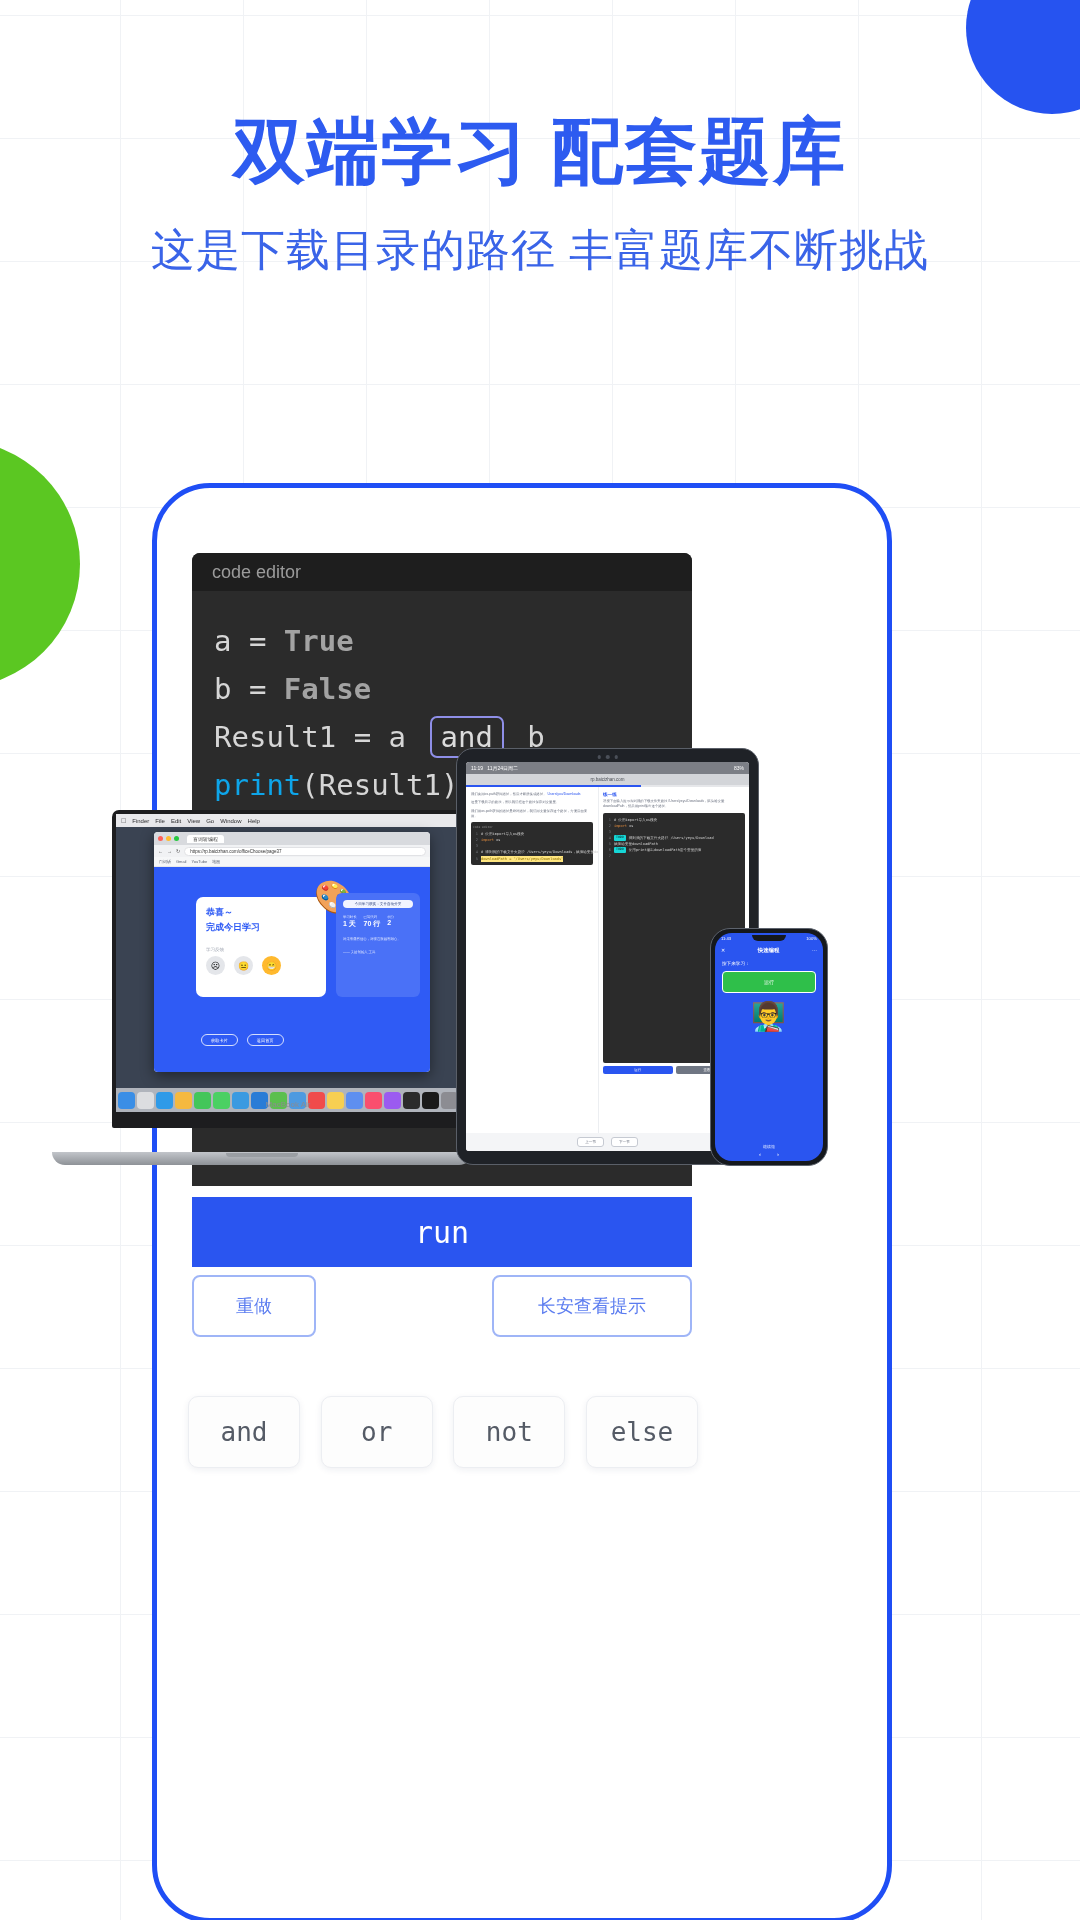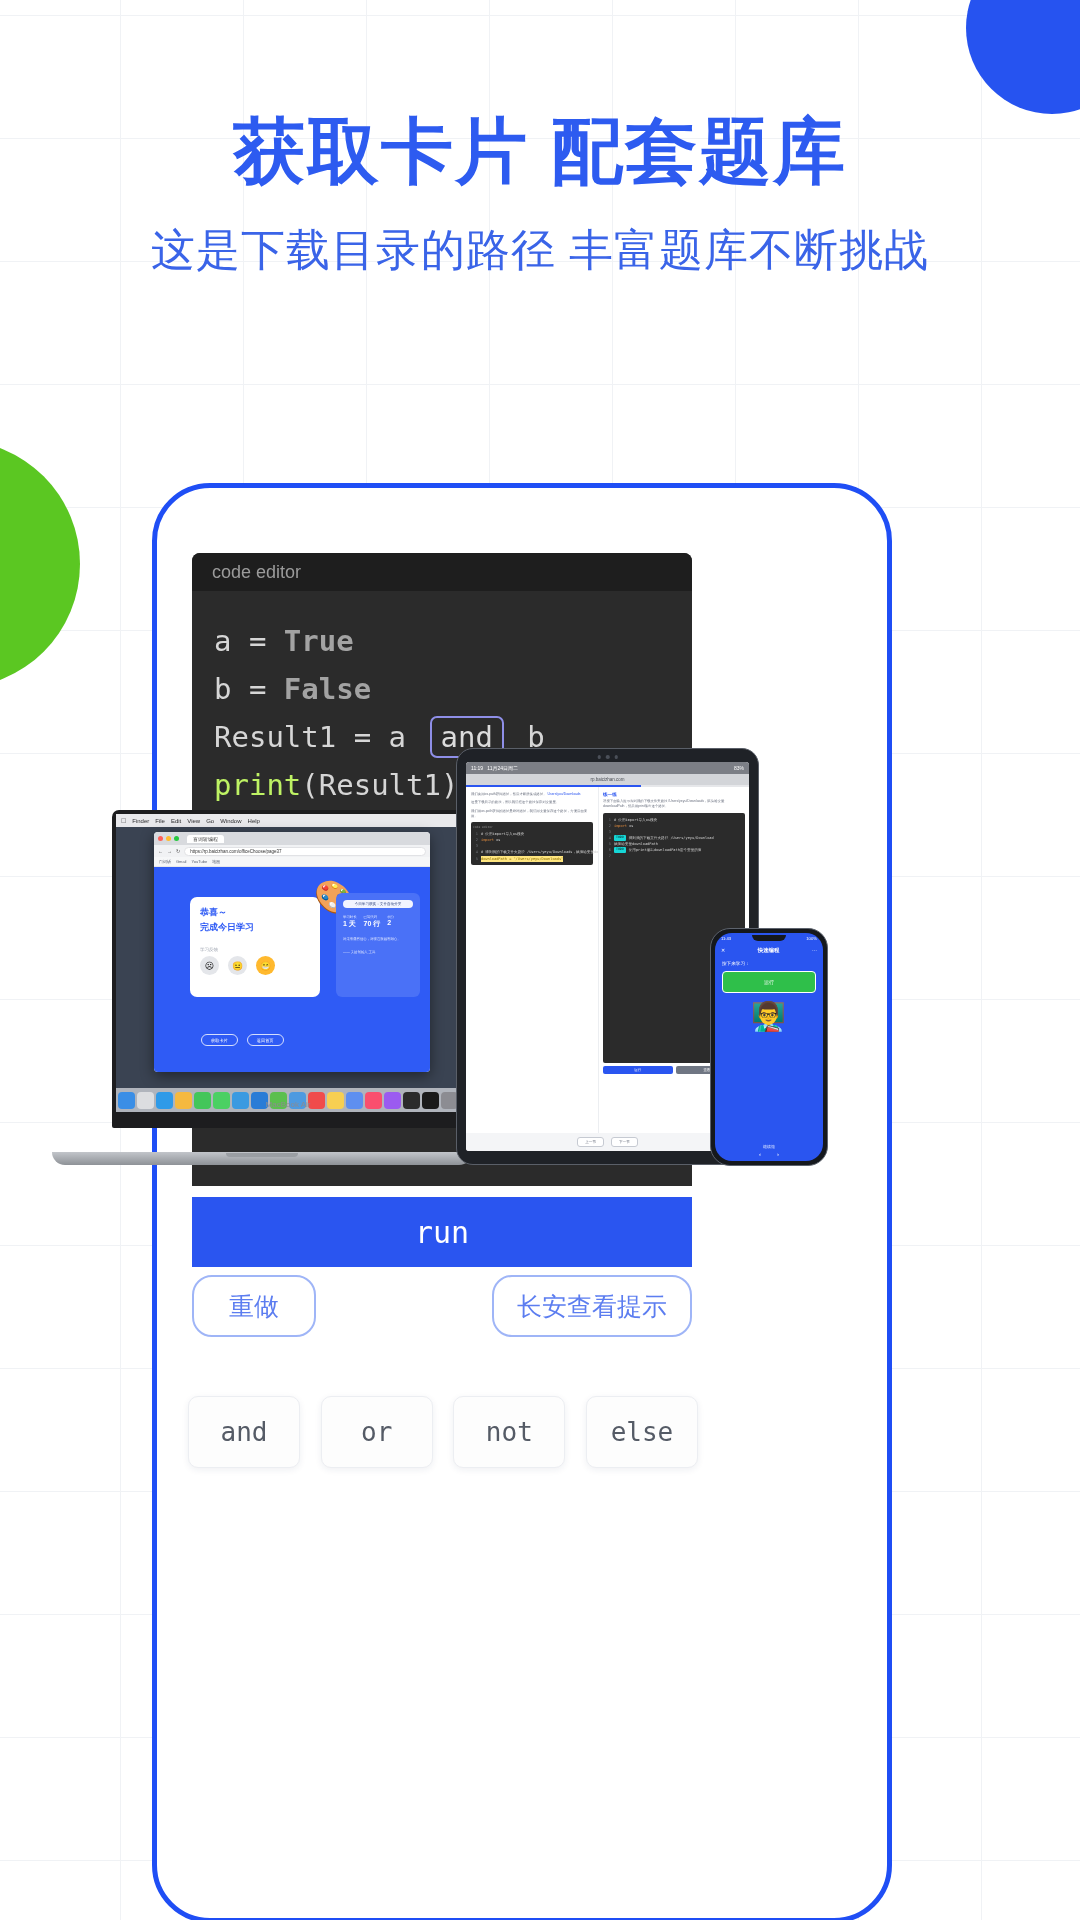--- a/index.html
+++ b/index.html
@@ -79,21 +79,21 @@
   }
   .editor-body {
     padding: 26px 22px 0 22px;
     font-family: "DejaVu Sans Mono", monospace;
     font-size: 29px;
     line-height: 48px;
     color: #d6d6d6;
   }
   .code-line { white-space: pre; height: 48px; display: flex; align-items: center; }
   .tok-kw { color: #a3a3a3; font-weight: bold; }
-  .tok-fn { color: #bef264; }
+  .tok-fn { color: #0ea5e9; }
   .tok-plain { color: #d6d6d6; }
   .slot {
     display: inline-flex; align-items: center; justify-content: center;
     border: 2px solid #8f8fe8; border-radius: 7px;
     padding: 1px 9px; margin: 0 6px;
     color: #dcdcdc; line-height: 1.25;
   }
 
   
   .run-btn {
@@ -105,22 +105,22 @@
     display: flex; align-items: center; justify-content: center;
   }
 
   
   .sec-row {
     position: absolute; left: 192px; top: 1275px;
     width: 500px; height: 62px;
     display: flex; justify-content: space-between;
   }
   .sec-btn {
-    border: 2px solid #9fb5f7; border-radius: 20px;
-    color: #5c7df0; font-size: 25px;
+    border: 2px solid #9fb5f7; border-radius: 8px;
+    color: #5c7df0; font-size: 18px;
     display: flex; align-items: center; justify-content: center;
     background: transparent;
   }
   .sec-btn.redo { width: 124px; }
   .sec-btn.hint { width: 200px; }
 
   
   .token-row {
     position: absolute; left: 188px; top: 1396px;
     width: 510px; height: 72px;
@@ -196,21 +196,21 @@
     border: 1px solid #e1e2e5;
     overflow: hidden; white-space: nowrap;
   }
   .mac-bookmarks {
     height: 10px; background: #f6f7f8; display: flex; align-items: center;
     gap: 5px; padding: 0 5px; font-size: 4px; color: #5a6070;
     border-bottom: 1px solid #e7e8ea;
   }
   .mac-page { position: relative; height: 205px; background: #2f5bf5; }
   .congrats-card {
-    position: absolute; left: 36px; top: 30px;
+    position: absolute; left: 42px; top: 30px;
     width: 130px; height: 100px; background: #fff; border-radius: 7px;
     padding: 9px 10px;
   }
   .congrats-t1 { color: #2f5bf5; font-size: 9px; font-weight: bold; }
   .congrats-t2 { color: #2f5bf5; font-size: 9px; font-weight: bold; margin-top: 2px; }
   .congrats-lbl { color: #9aa0ad; font-size: 4.5px; margin-top: 13px; }
   .face-row { display: flex; gap: 9px; margin-top: 4px; }
   .face { width: 19px; height: 19px; border-radius: 50%; background: #e4e6ea;
           display: flex; align-items: center; justify-content: center; font-size: 9px; }
   .face.happy { background: #ffb92e; }
@@ -327,21 +327,21 @@
 </style>
 </head>
 <body>
 
 <div class="grid-bg"></div>
 <div class="blob-blue-tr"></div>
 <div class="blob-green-l"></div>
 <div class="blob-orange-br"></div>
 
 <div class="headings">
-  <div class="title">获取卡片 配套题库</div>
+  <div class="title">双端学习 配套题库</div>
   <div class="subtitle">这是下载目录的路径 丰富题库不断挑战</div>
 </div>
 
 <div class="app-frame"></div>
 
 <div class="editor">
   <div class="editor-bar">
     <span class="editor-bar-title">code editor</span>
   </div>
   <div class="editor-body" id="editor-body">

